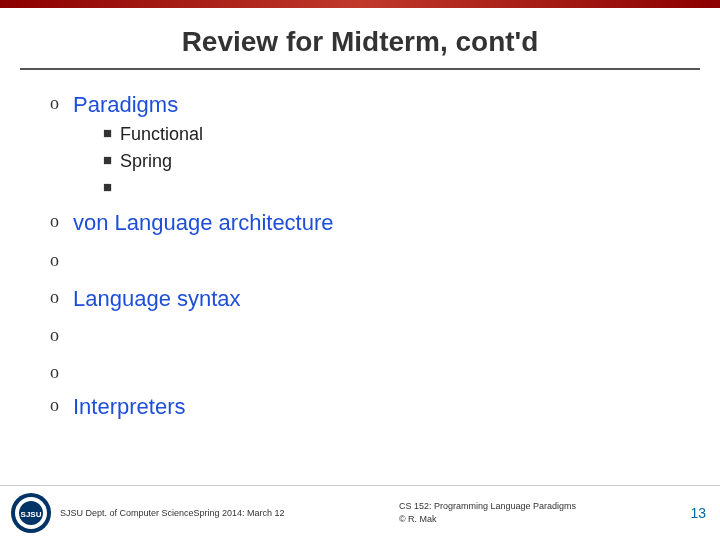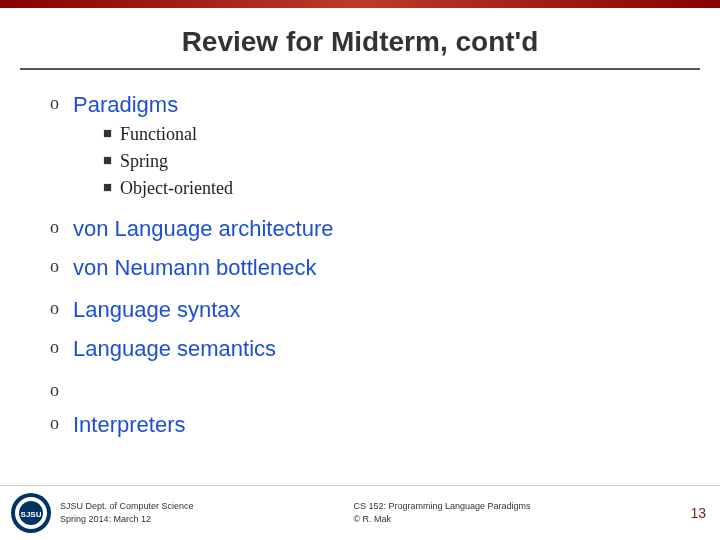--- a/index.html
+++ b/index.html
@@ -92,21 +92,20 @@
       font-size: 15px;
       color: #333;
       margin-top: 2px;
       flex-shrink: 0;
     }
 
     .sub-text {
       font-size: 18px;
       color: #222;
       line-height: 1.4;
-      font-family: Liberation Serif, serif;
     }
 
     .slide-footer {
       display: flex;
       align-items: center;
       justify-content: space-between;
       padding: 6px 14px 6px 10px;
       border-top: 1px solid #ccc;
       flex-shrink: 0;
     }
@@ -118,39 +117,39 @@
     }
 
     .sjsu-logo {
       width: 42px;
       height: 42px;
       flex-shrink: 0;
     }
 
     .footer-text-block {
       display: flex;
-      flex-direction: column;
+      flex-direction: row;
       justify-content: space-between;
     }
 
     .footer-text {
       font-size: 9px;
       color: #333;
       line-height: 1.4;
     }
 
     .footer-center {
       font-size: 9px;
       color: #333;
       line-height: 1.4;
     }
 
     .footer-page {
       font-size: 14px;
-      color: #7f1d1d;
+      color: #0369a1;
       font-weight: normal;
     }
 
     .spacer {
       height: 4px;
     }
   </style>
 </head>
 <body>
 
@@ -170,46 +169,43 @@
           <div class="sub-item">
             <span class="sub-marker">■</span>
             <span class="sub-text">Functional</span>
           </div>
           <div class="sub-item">
             <span class="sub-marker">■</span>
             <span class="sub-text">Spring</span>
           </div>
           <div class="sub-item">
             <span class="sub-marker">■</span>
-            <span class="sub-text">Object-oriented</span>
           </div>
         </div>
       </div>
     </div>
 
     <div class="bullet-item">
       <span class="bullet-marker">o</span>
       <span class="bullet-text">von Language architecture</span>
     </div>
 
     <div class="bullet-item">
       <span class="bullet-marker">o</span>
-      <span class="bullet-text">von Neumann bottleneck</span>
     </div>
 
     <div class="spacer"></div>
 
     <div class="bullet-item">
       <span class="bullet-marker">o</span>
       <span class="bullet-text">Language syntax</span>
     </div>
 
     <div class="bullet-item">
       <span class="bullet-marker">o</span>
-      <span class="bullet-text">Language semantics</span>
     </div>
 
     <div class="spacer"></div>
 
     <div class="bullet-item">
       <span class="bullet-marker">o</span>
     </div>
 
     <div class="bullet-item">
       <span class="bullet-marker">o</span>

